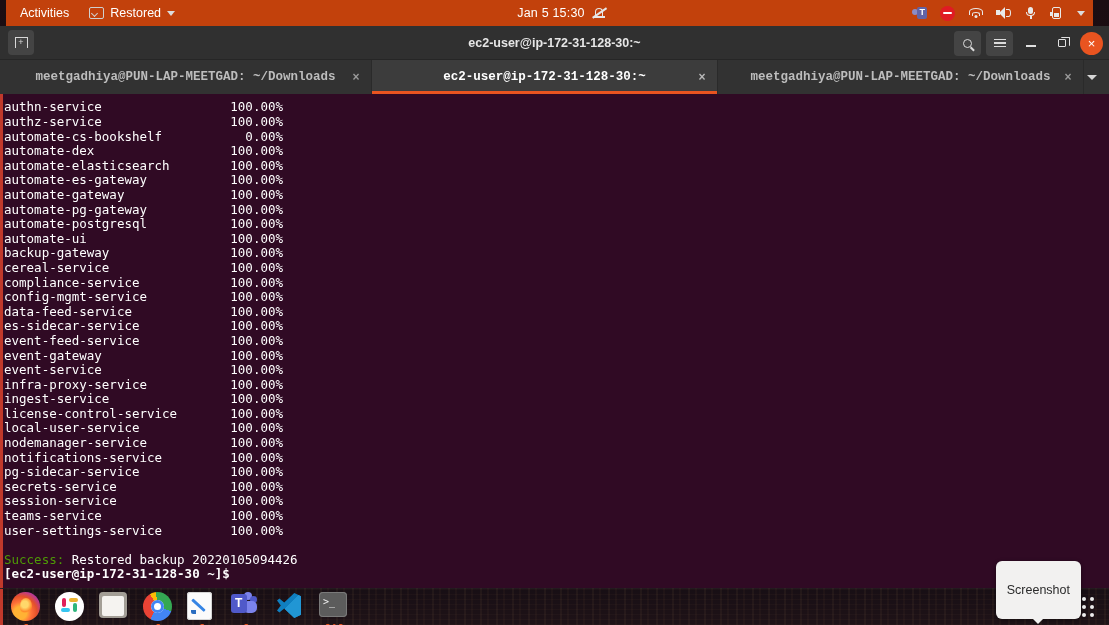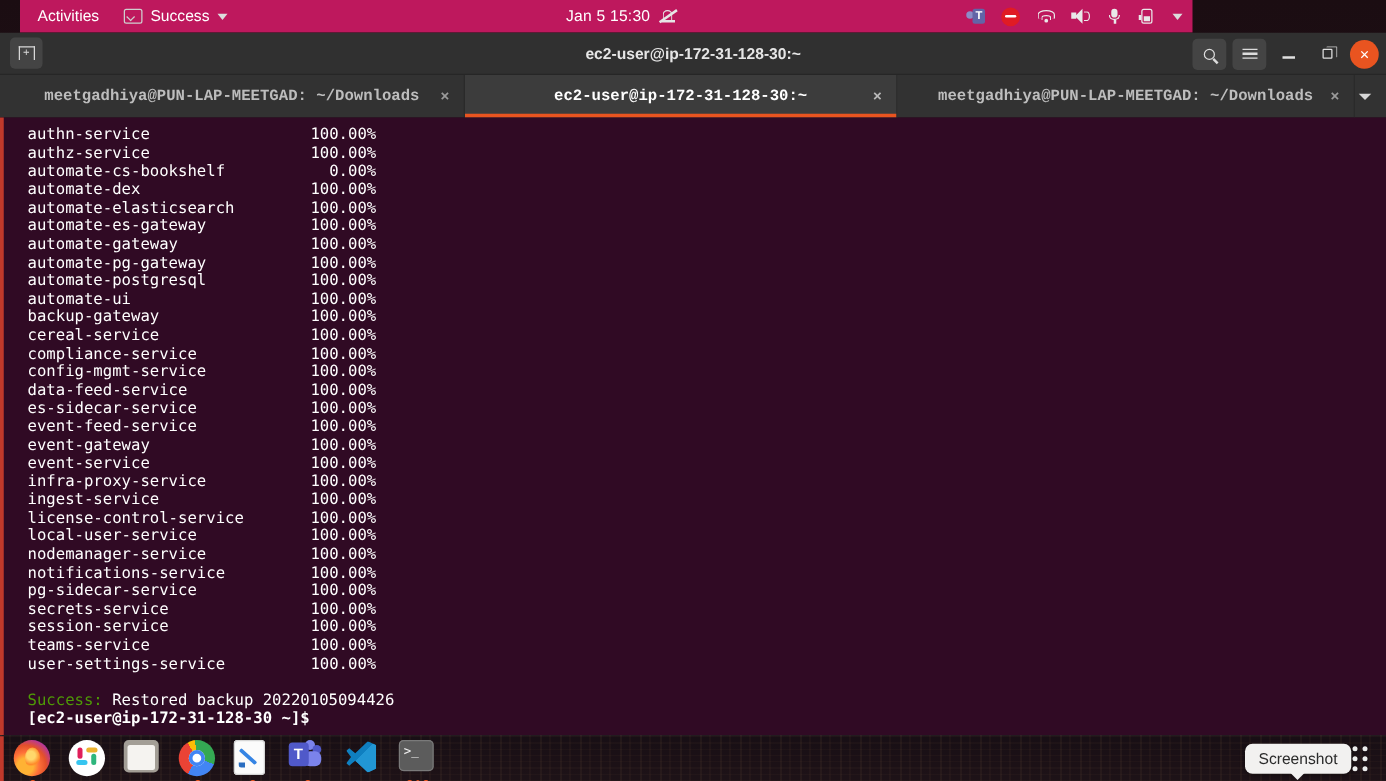--- a/index.html
+++ b/index.html
@@ -26,22 +26,22 @@
       repeating-linear-gradient(90deg,
         rgba(255,200,120,0.10) 0 2px, transparent 2px 7px,
         rgba(255,180,100,0.07) 7px 9px, transparent 9px 16px),
       repeating-linear-gradient(0deg,
         rgba(255,190,110,0.06) 0 1px, transparent 1px 5px),
       linear-gradient(180deg,#120a10 0%, #221318 100%);
   }
 
   
   .topbar {
-    position:absolute; left:16px; top:0; width:938px; height:26px;
-    background:#be185d; color:#ffffff;
+    position:absolute; left:6px; top:0; width:1087px; height:26px;
+    background:#c2410c; color:#ffffff;
     display:flex; align-items:center;
     font-size:12.5px;
   }
   .topbar-left { display:flex; align-items:center; gap:16px; padding-left:10px; }
   .activities { font-size:12.5px; color:#ffffff; padding:2px 4px; }
   .app-menu { display:flex; align-items:center; gap:6px; }
   .term-mini-icon {
     width:15px; height:12px; border:1.4px solid #cfcfcf; border-radius:2px;
     position:relative; display:inline-block;
   }
@@ -251,21 +251,21 @@
 
   
   .termbody {
     flex:1; background:#300a24; position:relative; overflow:hidden;
     border-left:3px solid #c0392b;
   }
   .term-text {
     position:absolute; left:0; top:-4px;
     font-family:"DejaVu Sans Mono","Liberation Mono",monospace;
     font-size:12.5px; line-height:14.6px; color:#ffffff;
-    white-space:pre; padding-left:19px;
+    white-space:pre; padding-left:1px;
   }
   .row { display:block; height:14.6px; }
   .svc { display:inline-block; width:225px; }
   .pct { display:inline-block; width:54px; text-align:right; }
   .blank { display:block; height:14.6px; }
   .green { color:#4e9a06; }
   .prompt-line { color:#ffffff;font-weight:bold; }
 
   
   .dock {
@@ -346,21 +346,21 @@
     position:absolute; right:12px; bottom:4px; width:18px; height:29px;
     display:grid; grid-template-columns:repeat(2,4px); grid-template-rows:repeat(3,4px);
     gap:4px; align-content:center; justify-content:center;
   }
   .show-apps i { width:4px; height:4px; border-radius:50%; background:#ececec; }
 
   
   .tooltip {
     position:absolute; right:28px; bottom:6px;
     background:#f2f1f0; color:#2b2b2b;
-    font-size:12.5px; padding:5px 11px; border-radius:6px;
+    font-size:12.5px; padding:22px 11px; border-radius:6px;
     box-shadow:0 1px 4px rgba(0,0,0,0.45);
   }
   .tooltip::after{
     content:""; position:absolute; left:50%; transform:translateX(-50%);
     bottom:-5px; width:0; height:0;
     border-left:6px solid transparent; border-right:6px solid transparent;
     border-top:6px solid #f2f1f0;
   }
 </style>
 </head>
@@ -370,21 +370,21 @@
 
   <div class="wallpaper">
     <div class="city"></div>
   </div>
 
   <div class="topbar">
     <div class="topbar-left">
       <div class="activities">Activities</div>
       <div class="app-menu">
         <span class="term-mini-icon"></span>
-        <span class="app-menu-name">Success</span>
+        <span class="app-menu-name">Restored</span>
         <span class="caret-down"></span>
       </div>
     </div>
 
     <div class="topbar-center">
       <span class="clock">Jan 5  15:30</span>
       <span class="bell-off">
         <span class="bell"></span>
           <span class="slash"></span>
       </span>

